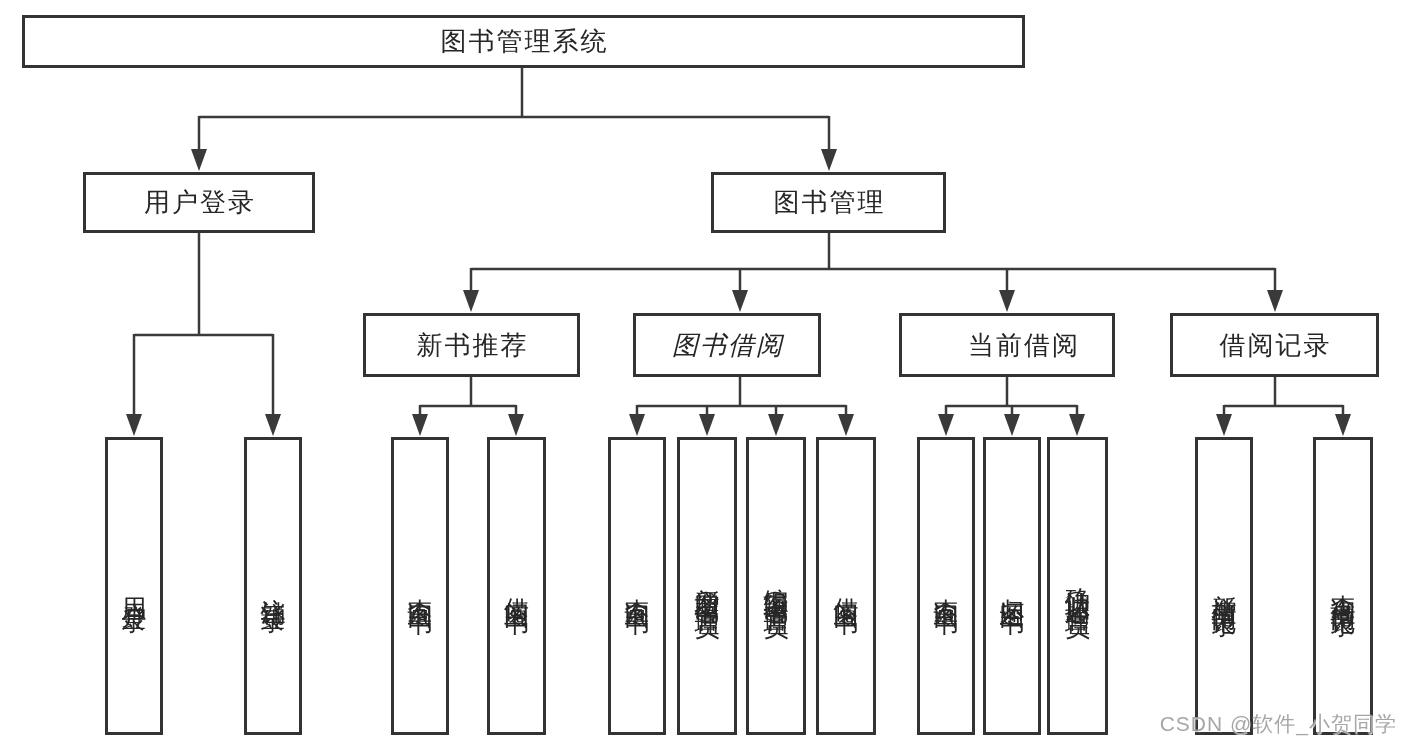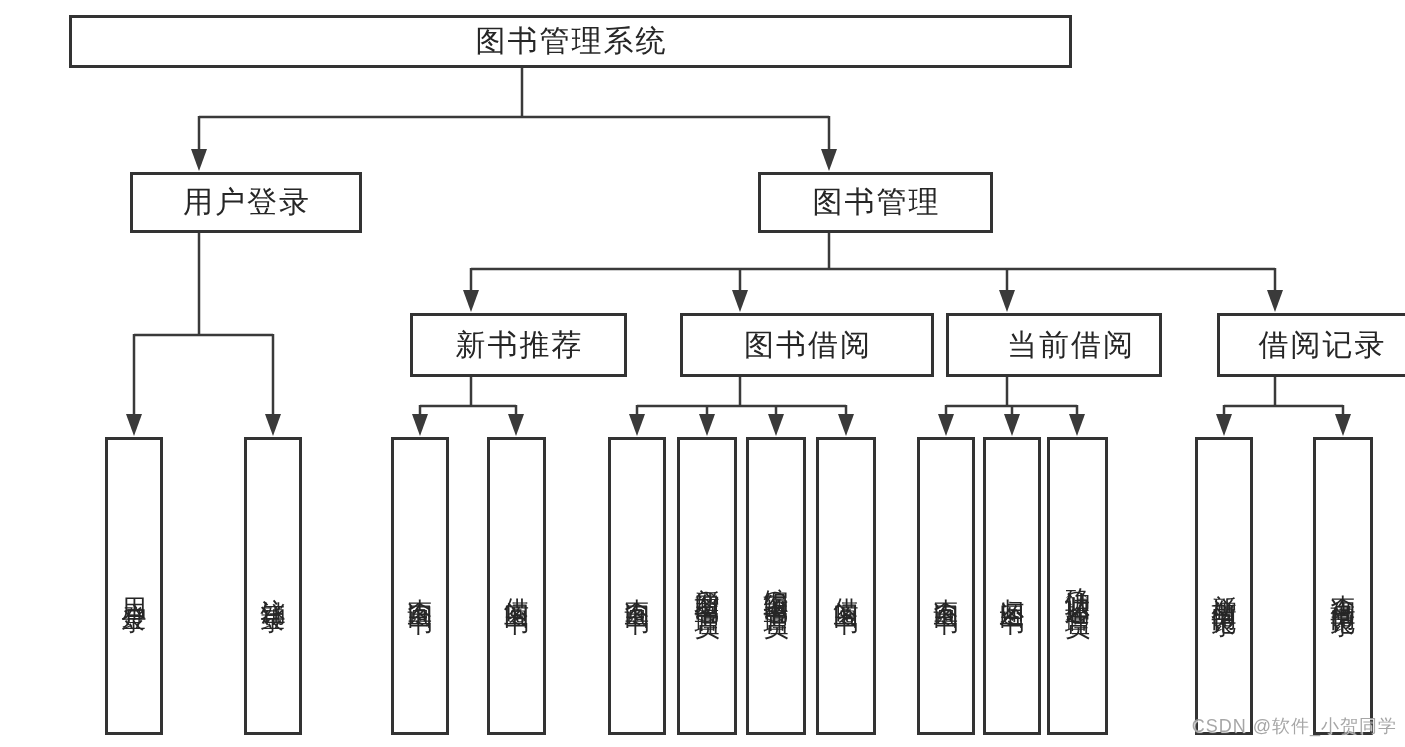--- a/index.html
+++ b/index.html
@@ -27,38 +27,37 @@
     border: 3px solid #333333;
     background: #ffffff;
     color: #262626;
     display: flex;
     align-items: center;
     justify-content: center;
     z-index: 2;
     white-space: nowrap;
   }
   .h-node {
-    font-size: 30px;
+    font-size: 26px;
     letter-spacing: 2px;
     text-indent: 2px; 
-    margin-left: 47px;
   }
   .v-node {
     writing-mode: vertical-rl;
     text-orientation: mixed;
     font-size: 25px;
     line-height: 1;
     letter-spacing: 4px;
   }
   .watermark {
     position: absolute;
     right: 8px;
     bottom: 9px;
     z-index: 3;
-    font-size: 18px;
+    font-size: 21px;
     letter-spacing: 1px;
     color: rgba(158, 158, 158, 0.92);
     text-shadow: 1px 1px 1px rgba(255,255,255,0.85);
   }
 </style>
 </head>
 <body>
 
 <div class="stage">
 
@@ -139,21 +138,21 @@
       </g>
     </g>
   </svg>
 
   <div class="node h-node" style="left:22px; top:15px; width:1003px; height:53px;">图书管理系统</div>
 
   <div class="node h-node" style="left:83px; top:172px; width:232px; height:61px;">用户登录</div>
   <div class="node h-node" style="left:363px; top:313px; width:217px; height:64px;">新书推荐</div>
 
   <div class="node h-node" style="left:711px; top:172px; width:235px; height:61px;">图书管理</div>
-  <div class="node h-node" style="left:633px; top:313px; width:254px; height:64px;">图书借阅</div>
+  <div class="node h-node" style="left:633px; top:313px; width:188px; height:64px;font-style:italic;">图书借阅</div>
   <div class="node h-node" style="left:899px; top:313px; width:216px; height:64px;padding-left:32px;">当前借阅</div>
   <div class="node h-node" style="left:1170px; top:313px; width:209px; height:64px;">借阅记录</div>
 
   <div class="node v-node" style="left:105px; top:437px; width:58px; height:298px;">用户登录</div>
   <div class="node v-node" style="left:244px; top:437px; width:58px; height:298px;">注销登录</div>
 
   <div class="node v-node" style="left:391px; top:437px; width:58px; height:298px;">查询图书</div>
   <div class="node v-node" style="left:487px; top:437px; width:59px; height:298px;">借阅图书</div>
 
   <div class="node v-node" style="left:608px; top:437px; width:58px; height:298px;">查询图书</div>

